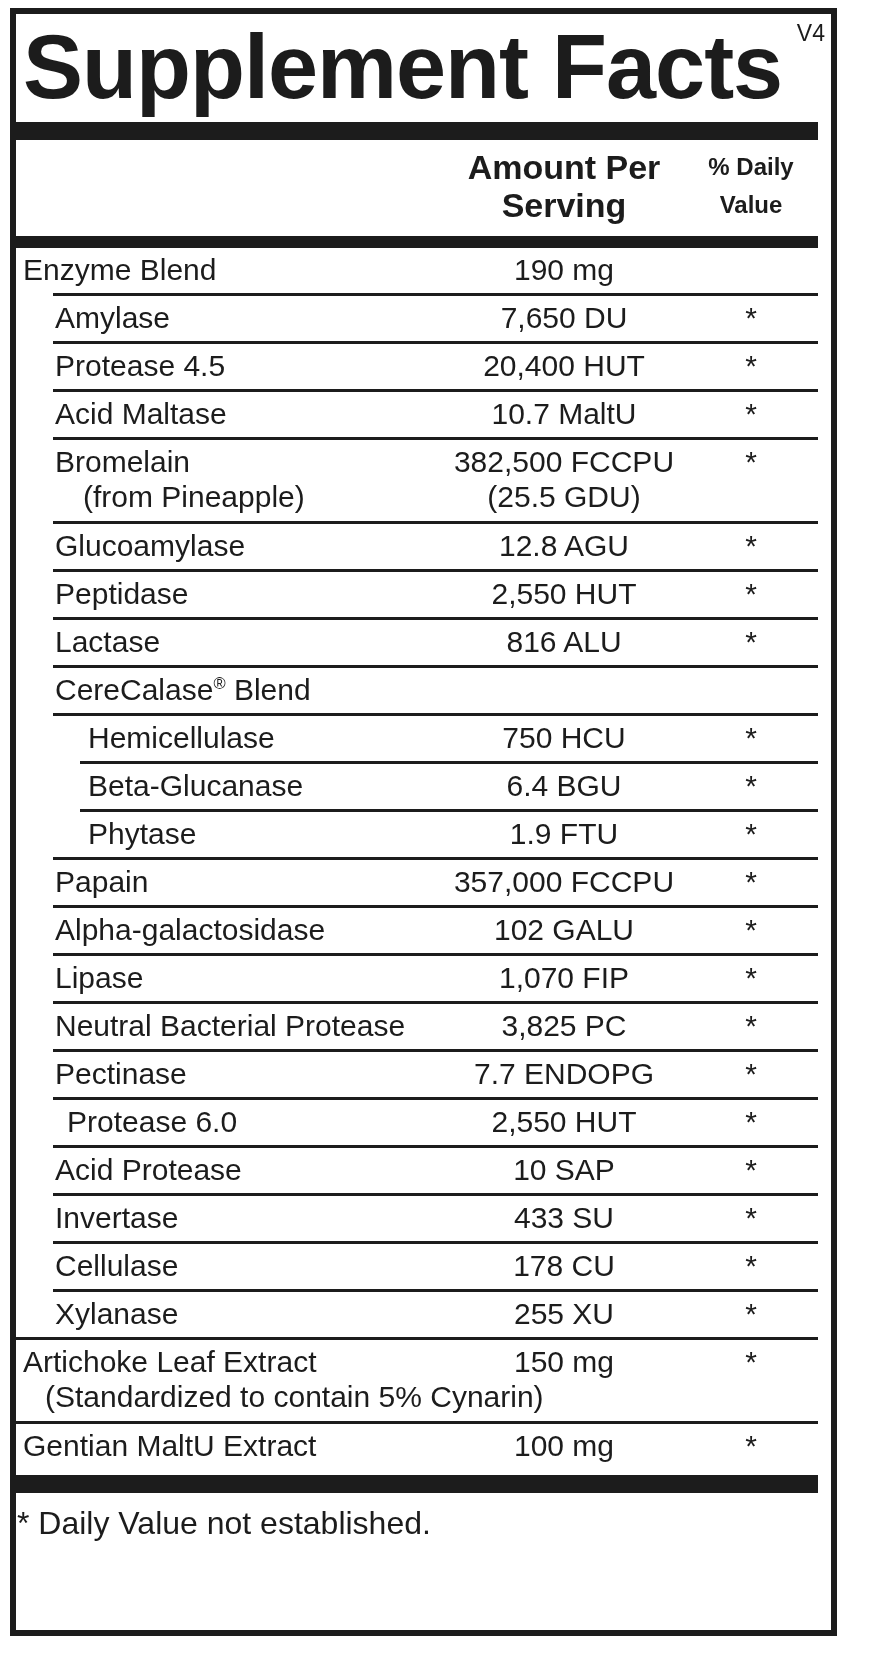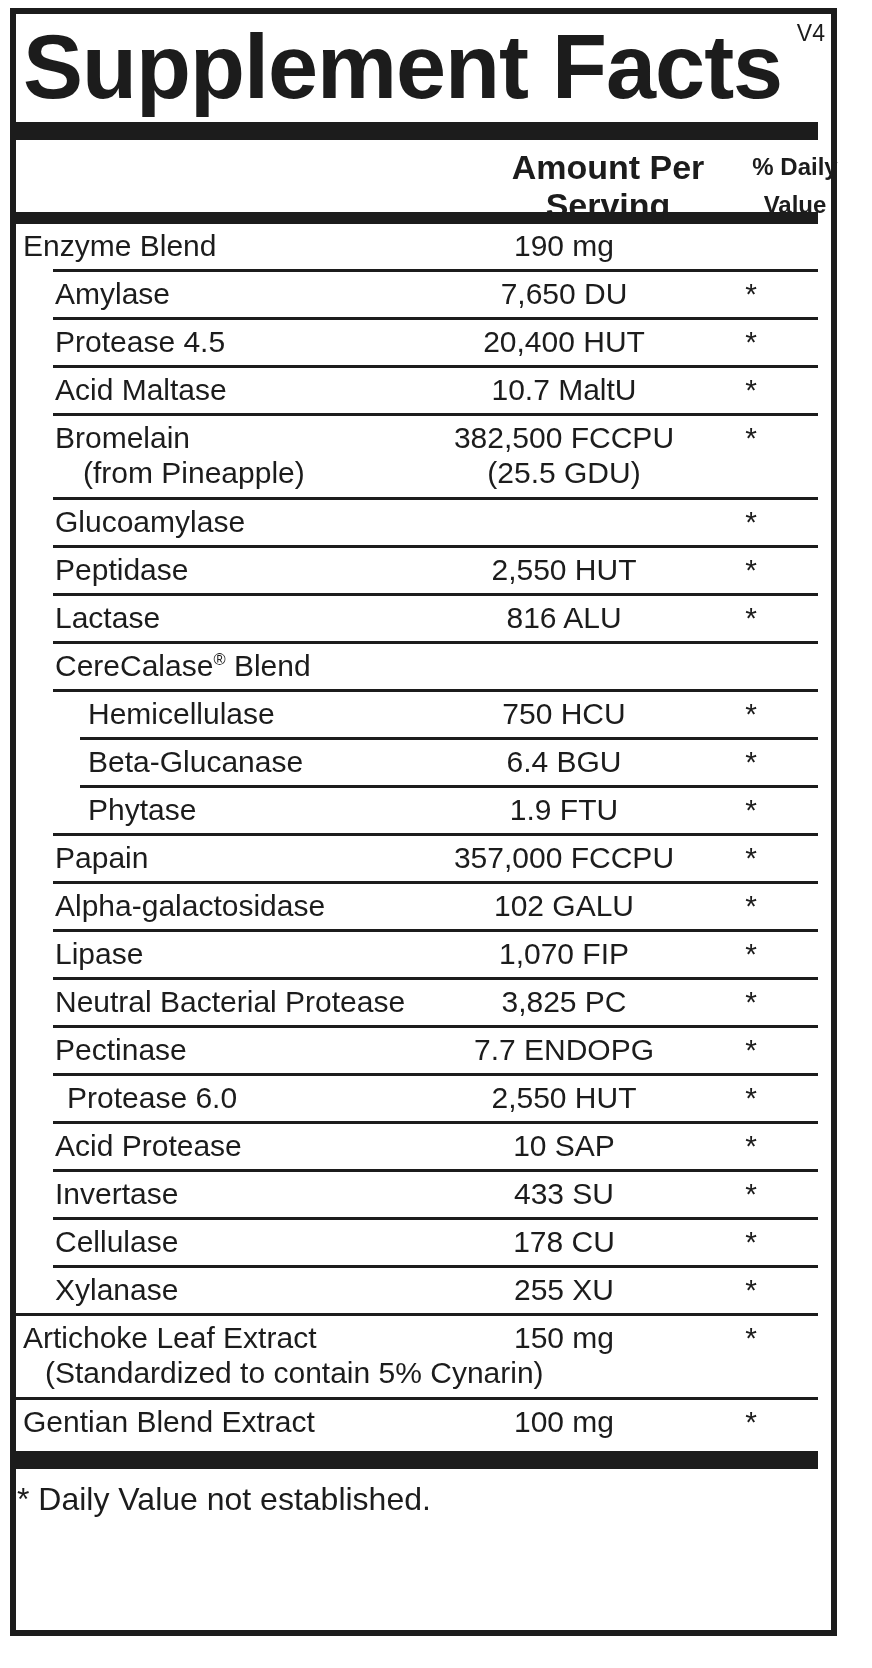--- a/index.html
+++ b/index.html
@@ -44,22 +44,21 @@
   }
   .bar {
     height: 18px;
     background: #1c1c1c;
   }
   .bar-top { margin-top: 10px; }
   .bar-mid { height: 12px; }
   .bar-bottom { margin-top: 6px; }
   .colhead {
     position: relative;
-    height: 72px;
-    margin-left: 44px;
+    height: 96px;
   }
   .amt-head {
     position: absolute; left: 403px; top: 8px; width: 290px;
     text-align: center;
     font-weight: bold;
     font-size: 34px; line-height: 38px;
   }
   .dv-head {
     position: absolute; left: 675px; top: 8px; width: 120px;
     text-align: center;
@@ -159,20 +158,21 @@
     </div>
     <div class="line2">
       <span class="note" style="padding-left: 67px;">(from Pineapple)</span>
       <span class="amt2">(25.5 GDU)</span>
     </div>
   </div>
 <div class="sep sep-mid"></div>
   <div class="row">
     <div class="line1">
       <span class="name" style="padding-left: 39px;">Glucoamylase</span>
+      <span class="amt">12.8 AGU</span>
       <span class="dv">*</span>
     </div>
 
   </div>
 <div class="sep sep-mid"></div>
   <div class="row">
     <div class="line1">
       <span class="name" style="padding-left: 39px;">Peptidase</span>
       <span class="amt">2,550 HUT</span>
       <span class="dv">*</span>
@@ -322,21 +322,21 @@
       <span class="dv">*</span>
     </div>
     <div class="line2">
       <span class="note" style="padding-left: 29px;">(Standardized to contain 5% Cynarin)</span>
       <span class="amt2"></span>
     </div>
   </div>
 <div class="sep sep-full"></div>
   <div class="row">
     <div class="line1">
-      <span class="name" style="padding-left: 7px;">Gentian Blend Extract</span>
+      <span class="name" style="padding-left: 7px;">Gentian MaltU Extract</span>
       <span class="amt">100 mg</span>
       <span class="dv">*</span>
     </div>
 
   </div>
 </div>
 
   <div class="bar bar-bottom"></div>
 
   <div class="footnote">* Daily Value not established.</div>

